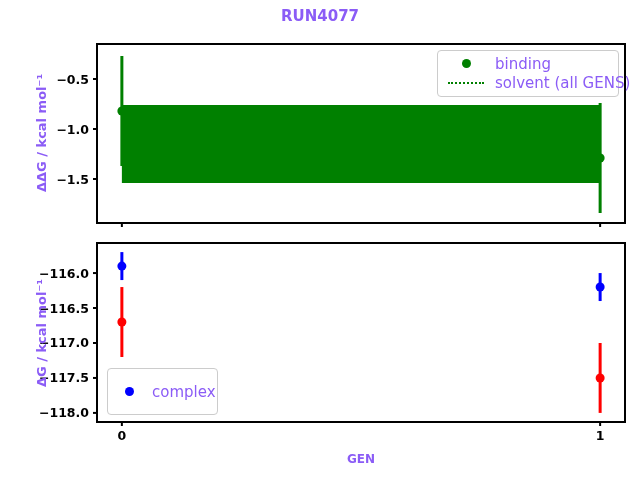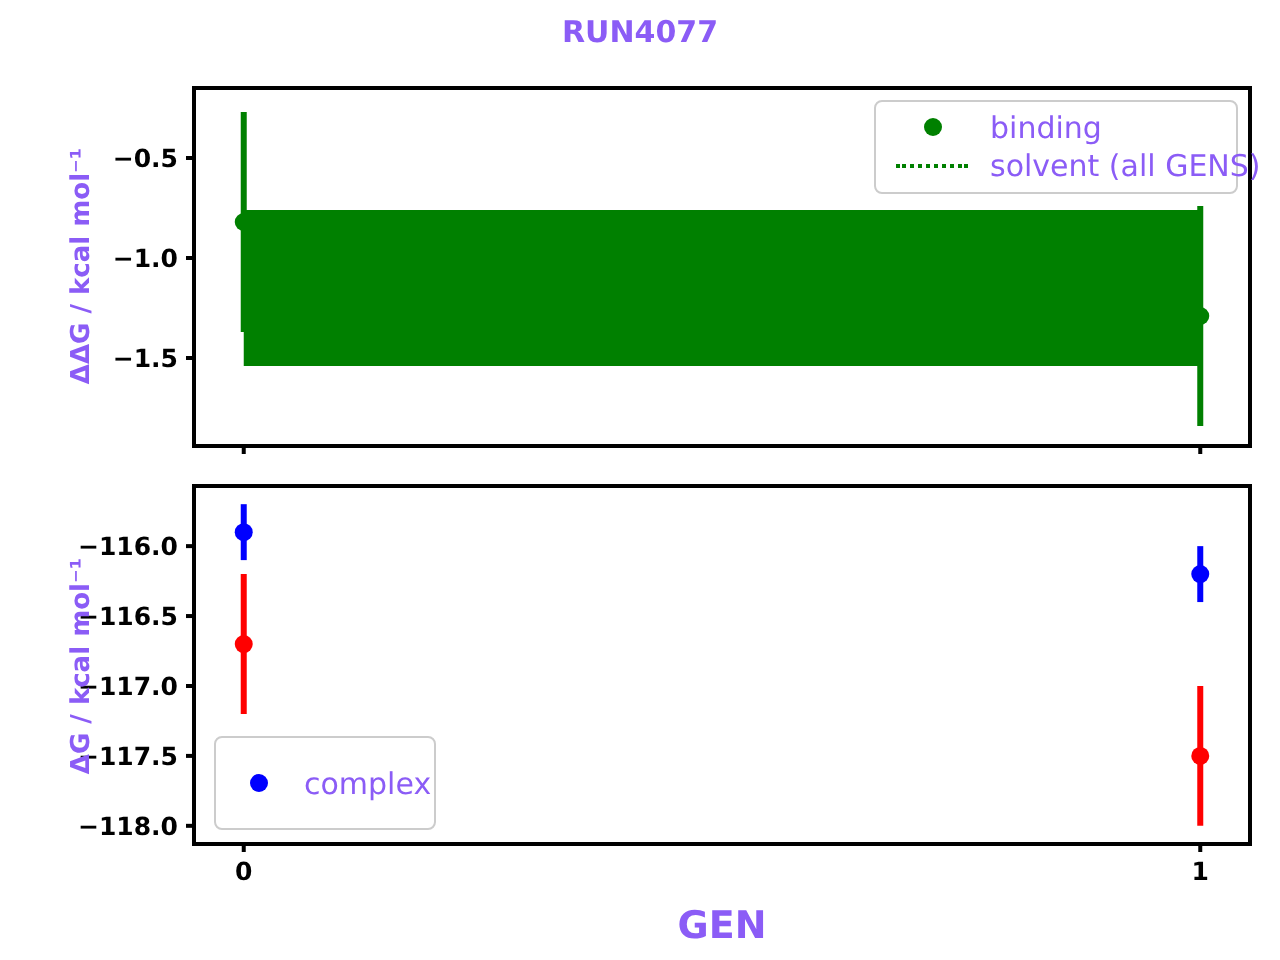--- a/index.html
+++ b/index.html
@@ -9,21 +9,21 @@
   }
   .fig-title {
     position:absolute; left:0; top:7px; width:640px; text-align:center;
     font-size:15px; font-weight:bold; white-space:nowrap;
   }
   .ylabel {
     position:absolute; font-size:13px; font-weight:bold; white-space:nowrap;
     transform:translate(-50%,-50%) rotate(-90deg);
   }
   .xlabel {
-    position:absolute; font-size:19px; font-weight:bold; white-space:nowrap;
+    position:absolute; font-size:12px; font-weight:bold; white-space:nowrap;
     transform:translateX(-50%);
   }
   #plot-svg { position:absolute; left:0; top:0; }
   .legend {
     position:absolute; box-sizing:border-box;
     background:rgba(255,255,255,0.92);
     border:1px solid #cccccc; border-radius:4px;
     padding:3px 8px; display:flex; flex-direction:column; justify-content:space-around;
     font-size:15px;
   }

